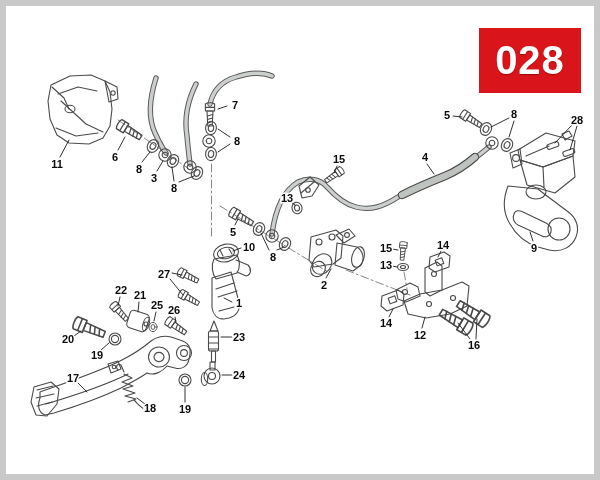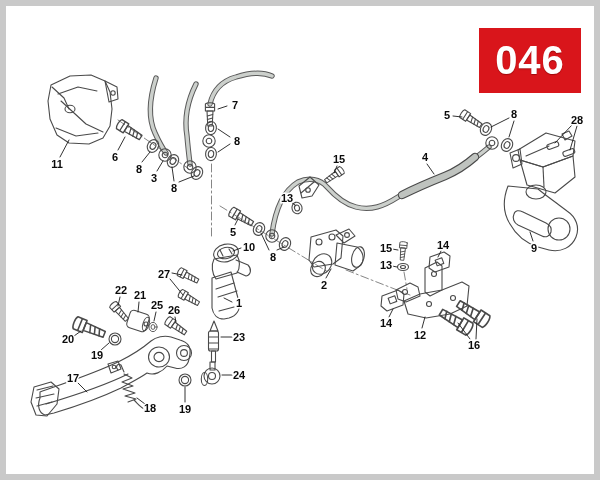--- a/index.html
+++ b/index.html
@@ -355,14 +355,14 @@
         <line x1="383" y1="311" x2="387" y2="303" class="leader"></line>
         <text x="380" y="317" class="callout-num">14</text>
         <line x1="416" y1="322" x2="419" y2="311" class="leader"></line>
         <text x="414" y="329" class="callout-num">12</text>
         <line x1="464" y1="333" x2="452" y2="317" class="leader"></line>
         <line x1="470" y1="333" x2="471" y2="313" class="leader"></line>
         <text x="468" y="339" class="callout-num">16</text>
       </g>
   </svg>
 
-  <div id="badge" style="background: rgb(217, 21, 27); color: rgb(255, 255, 255);">046</div>
+  <div id="badge" style="background: rgb(217, 21, 27); color: rgb(255, 255, 255);">028</div>
 </div>
 
 </body></html>

